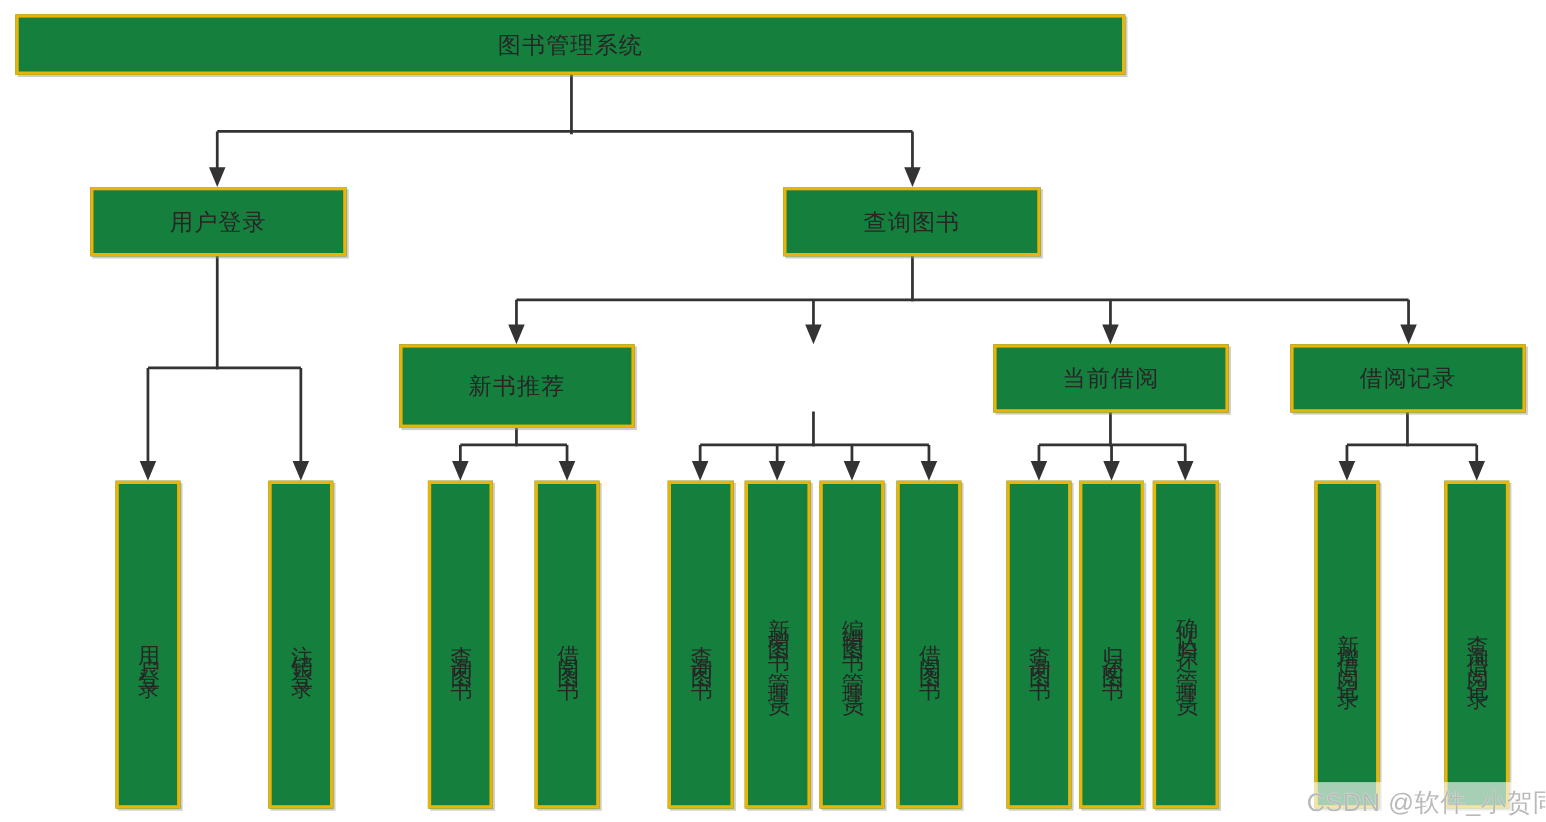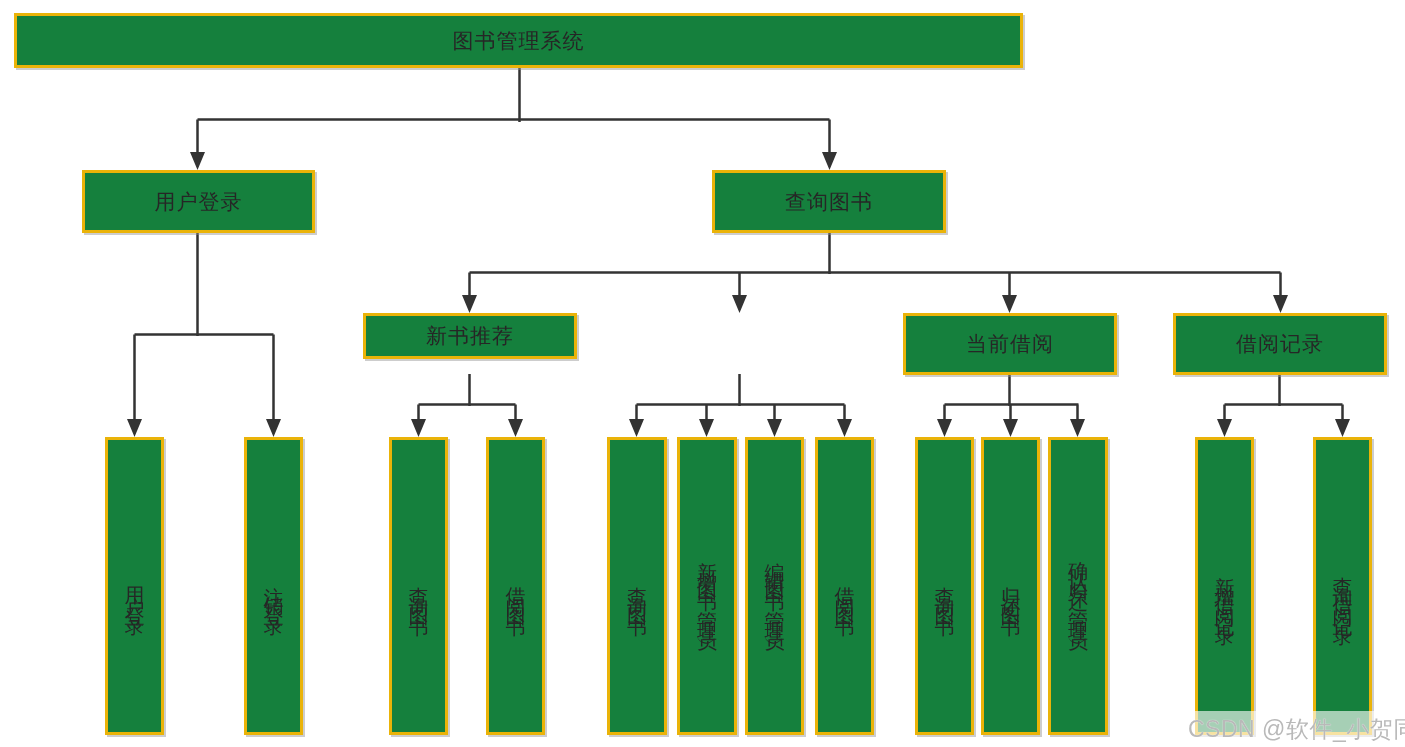--- a/index.html
+++ b/index.html
@@ -95,21 +95,21 @@
     <span class="hlabel">图书管理系统</span>
   </div>
 
   <div class="node" style="left:82px;top:170px;width:233px;height:63px">
     <span class="hlabel">用户登录</span>
   </div>
   <div class="node" style="left:712px;top:170px;width:234px;height:63px">
     <span class="hlabel">查询图书</span>
   </div>
 
-  <div class="node" style="left:363px;top:313px;width:214px;height:46px">
+  <div class="node" style="left:363px;top:313px;width:214px;height:76px">
     <span class="hlabel">新书推荐</span>
   </div>
   <div class="node" style="left:903px;top:313px;width:214px;height:62px">
     <span class="hlabel">当前借阅</span>
   </div>
   <div class="node" style="left:1173px;top:313px;width:214px;height:62px">
     <span class="hlabel">借阅记录</span>
   </div>
 
   <div class="node leaf" style="left:105px;top:437px;width:59px;height:298px">

